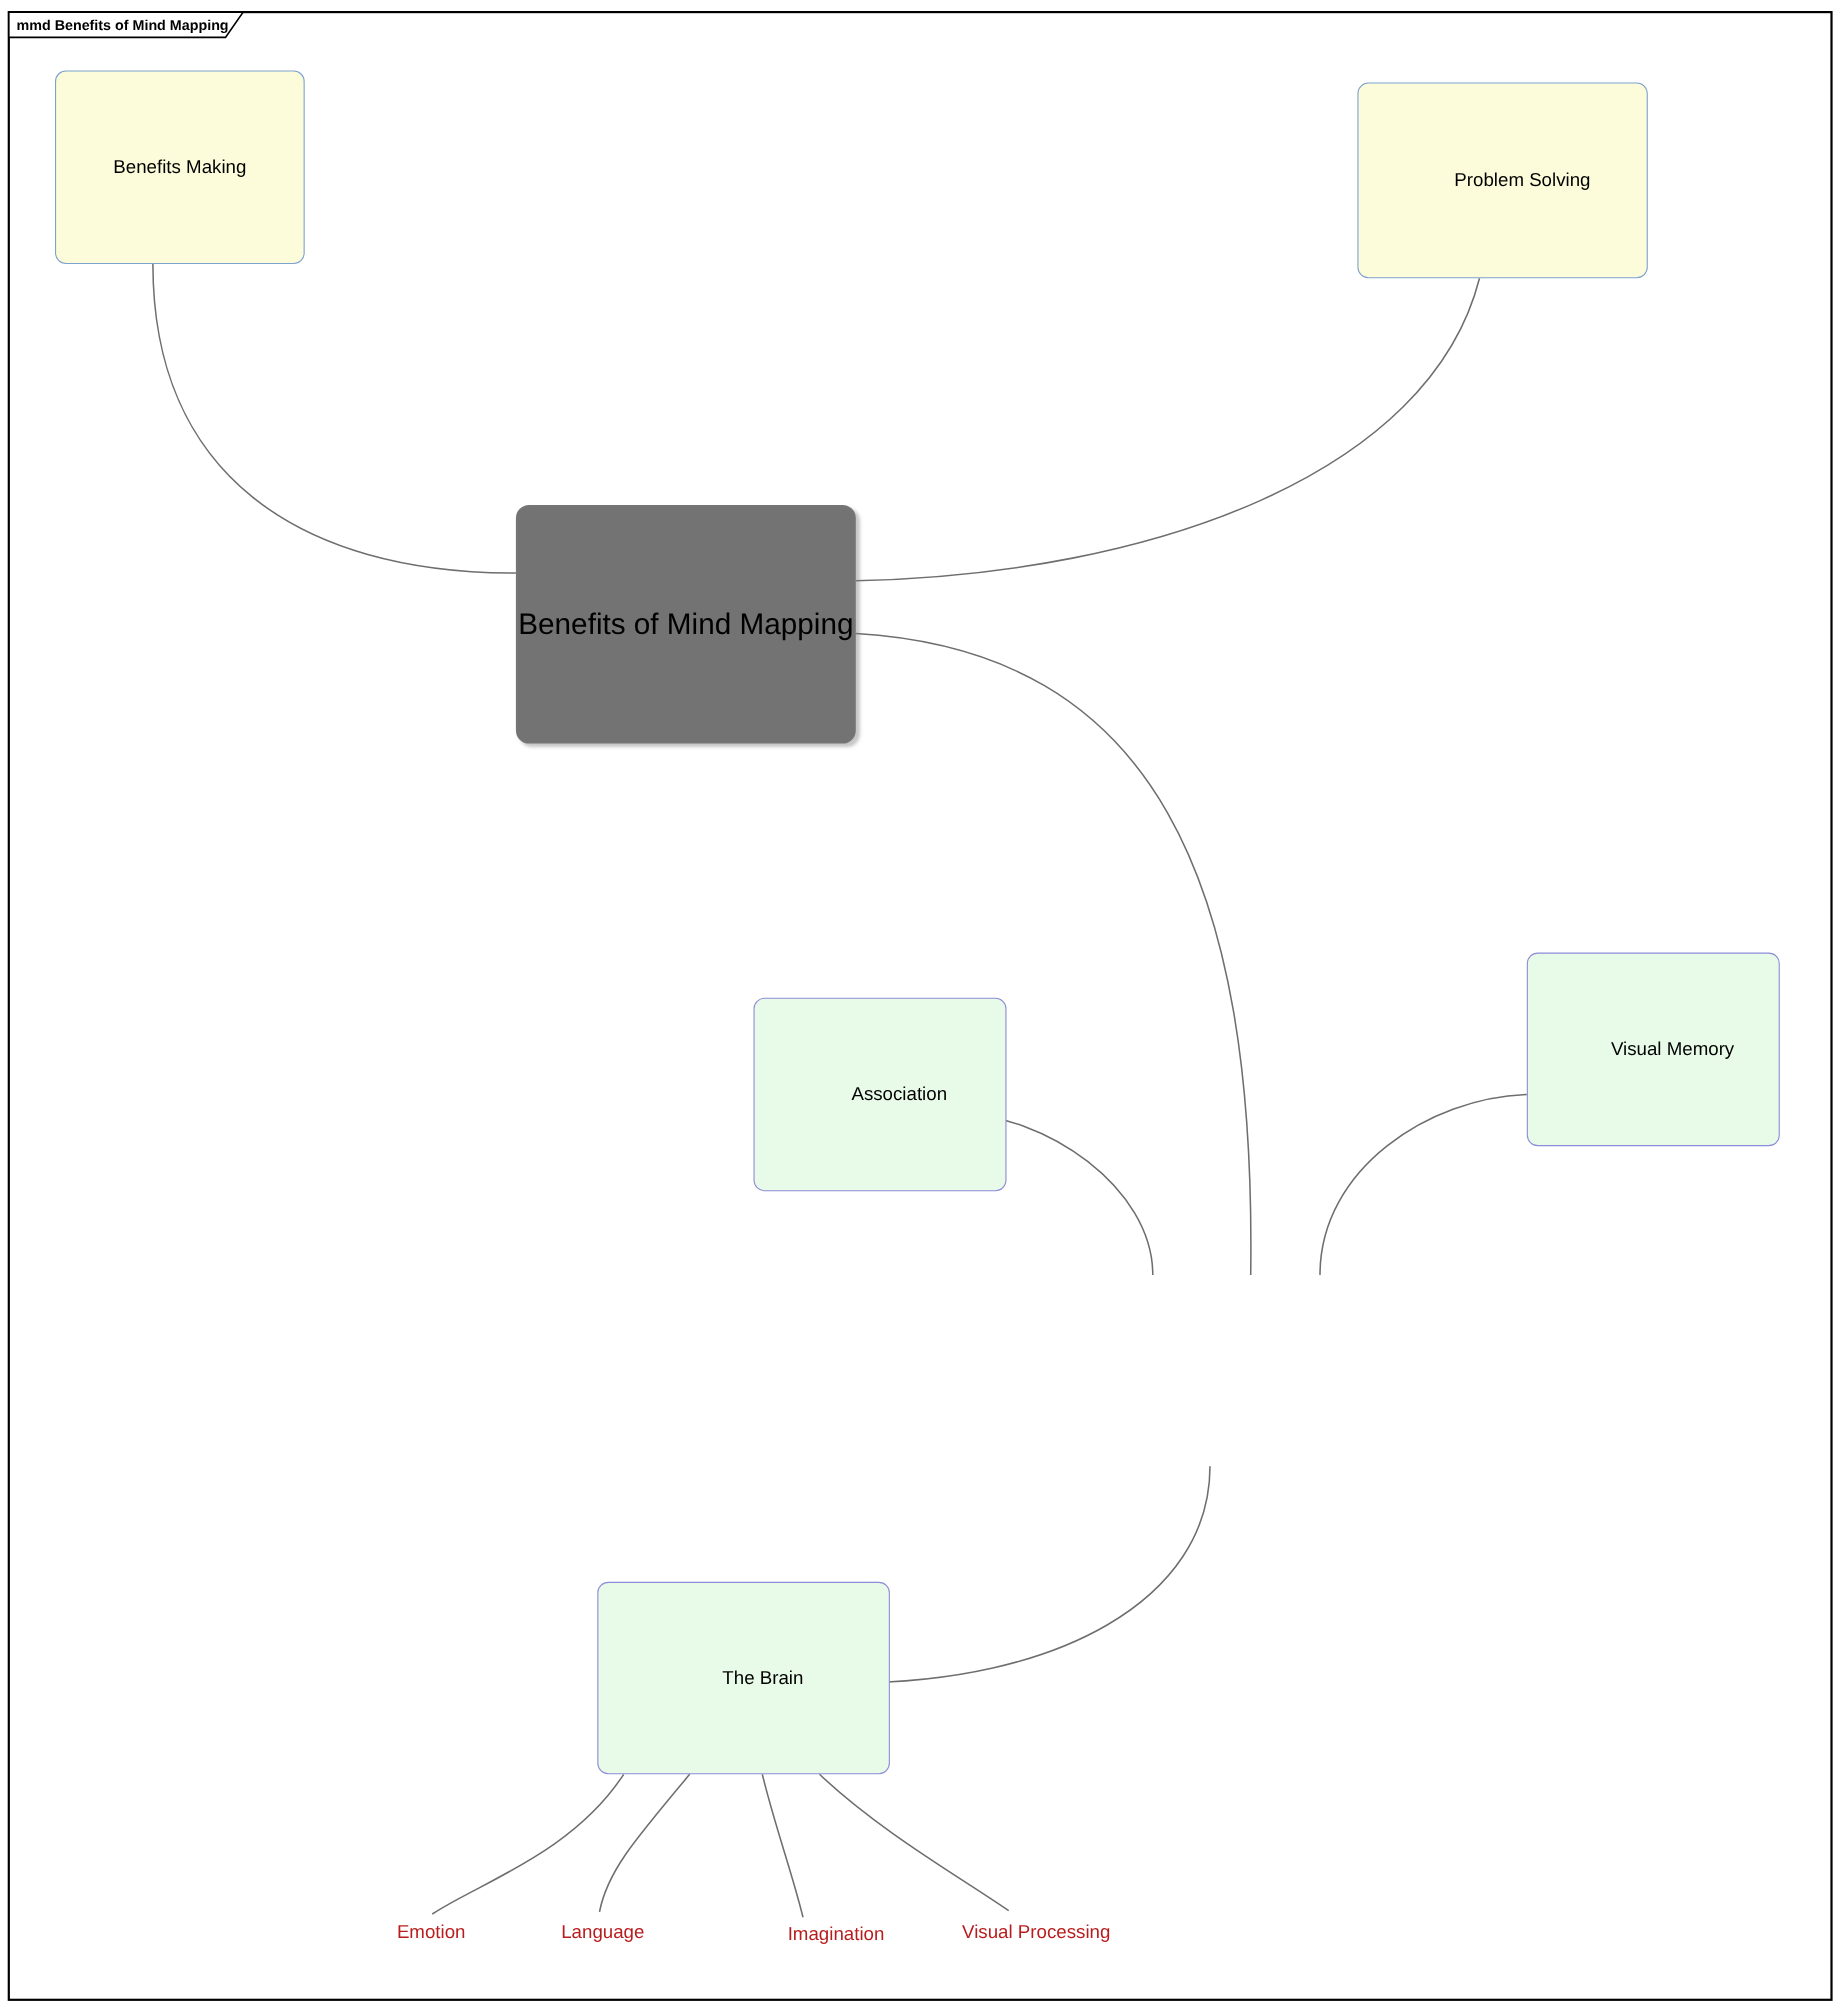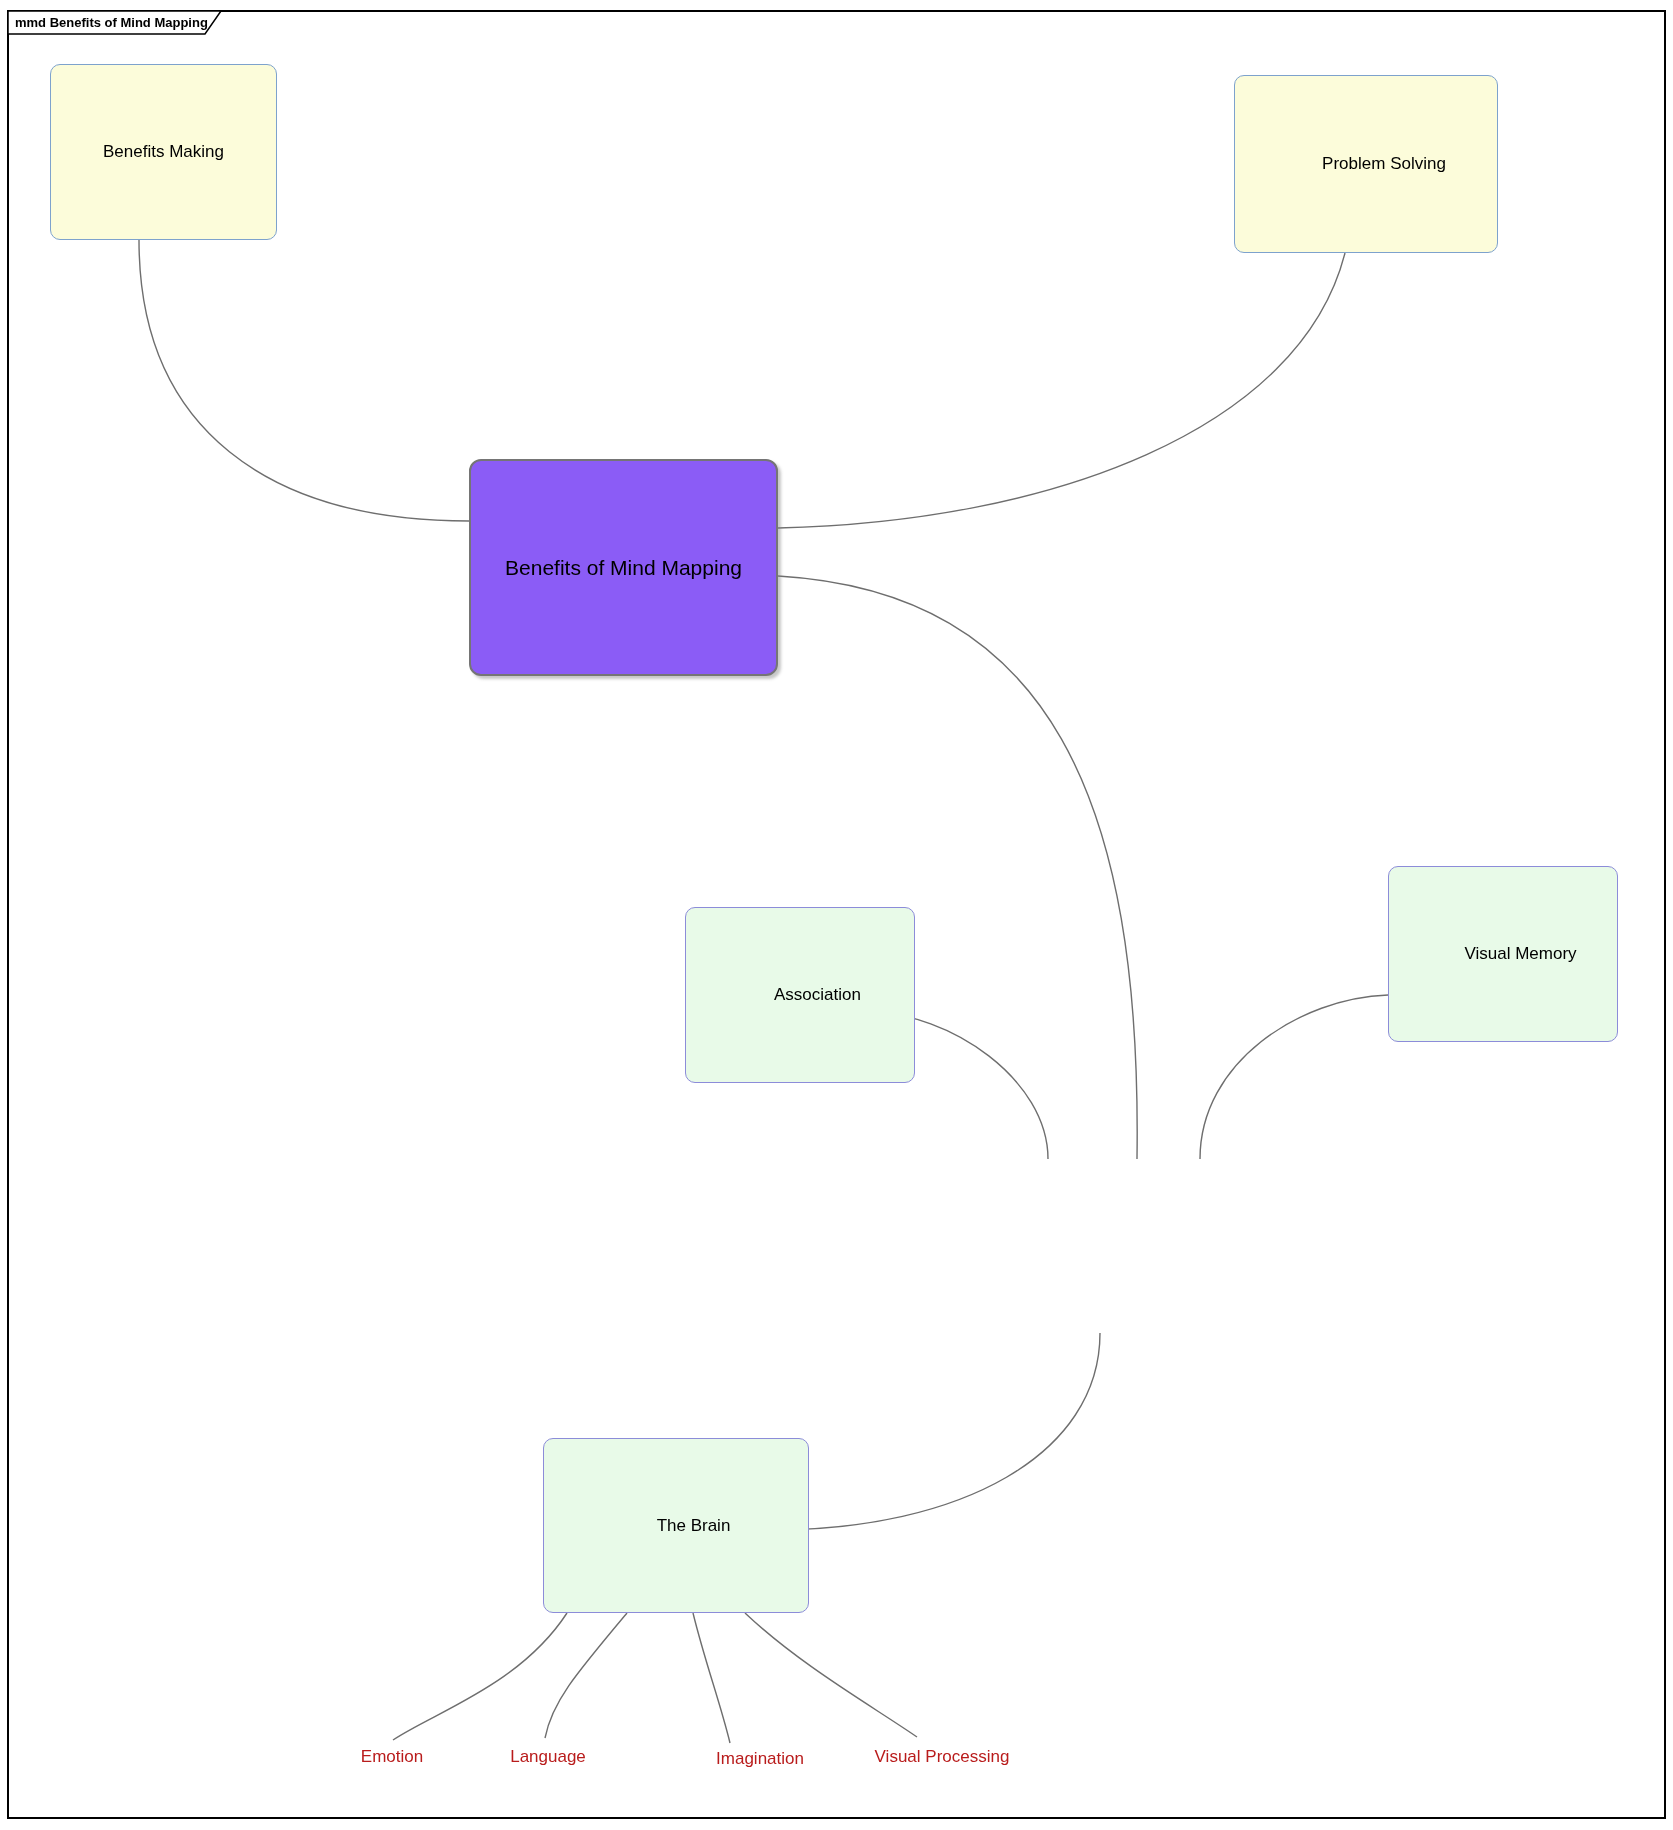--- a/index.html
+++ b/index.html
@@ -17,22 +17,22 @@
     text-align:center;
     color:#000;
     font-size:17px;
     border-radius:10px;
     box-sizing:border-box;
     z-index:2;
   }
   .node-yellow{background:#FCFCDA;border:1.6px solid #7DA2CD;}
   .node-green{background:#E8FAE8;border:1.6px solid #8C8CD9;padding-left:35px;}
   .node-root{
-    background:#8b5cf6;border:2.5px solid #757575;border-radius:12px;
-    font-size:21px;
+    background:#737373;border:2.5px solid #757575;border-radius:12px;
+    font-size:27px;
     box-shadow:3px 3px 3px rgba(130,130,130,0.45);
   }
   #node-decision-making{left:50px;top:64px;width:227px;height:176px;}
   #node-problem-solving{left:1234px;top:75px;width:264px;height:178px;padding-left:36px;}
   #node-benefits{left:469px;top:459px;width:309px;height:217px;}
   #node-association{left:638px;top:907px;width:230px;height:176px;margin-left:47px;}
   #node-visual-memory{left:1388px;top:866px;width:230px;height:176px;}
   #node-memory-recall{left:1013px;top:1159px;width:229px;height:174px;}
   #node-the-brain{left:543px;top:1438px;width:266px;height:175px;}
   .leaf-label{

